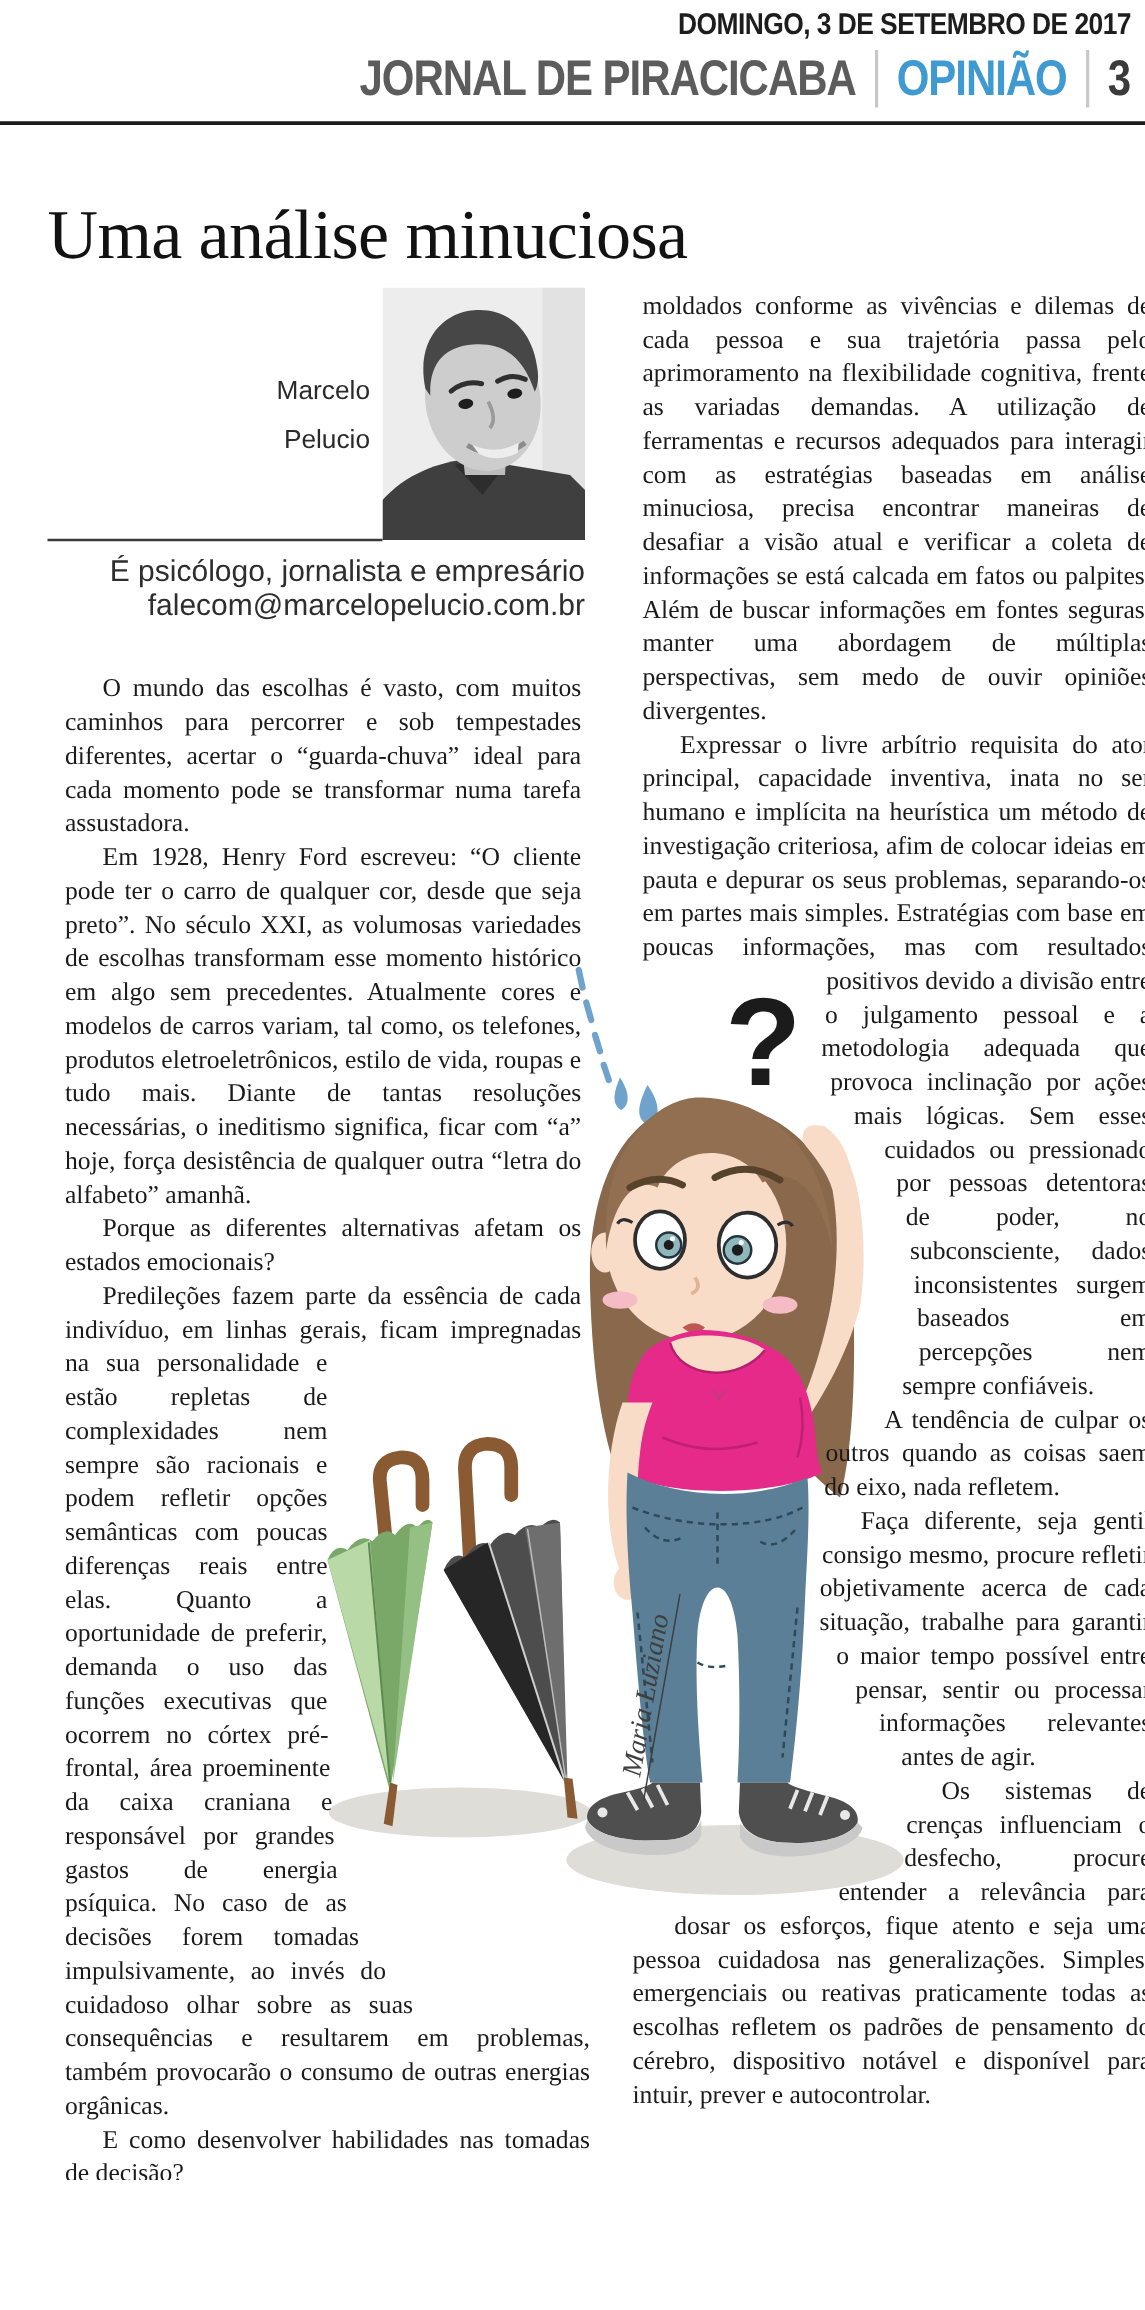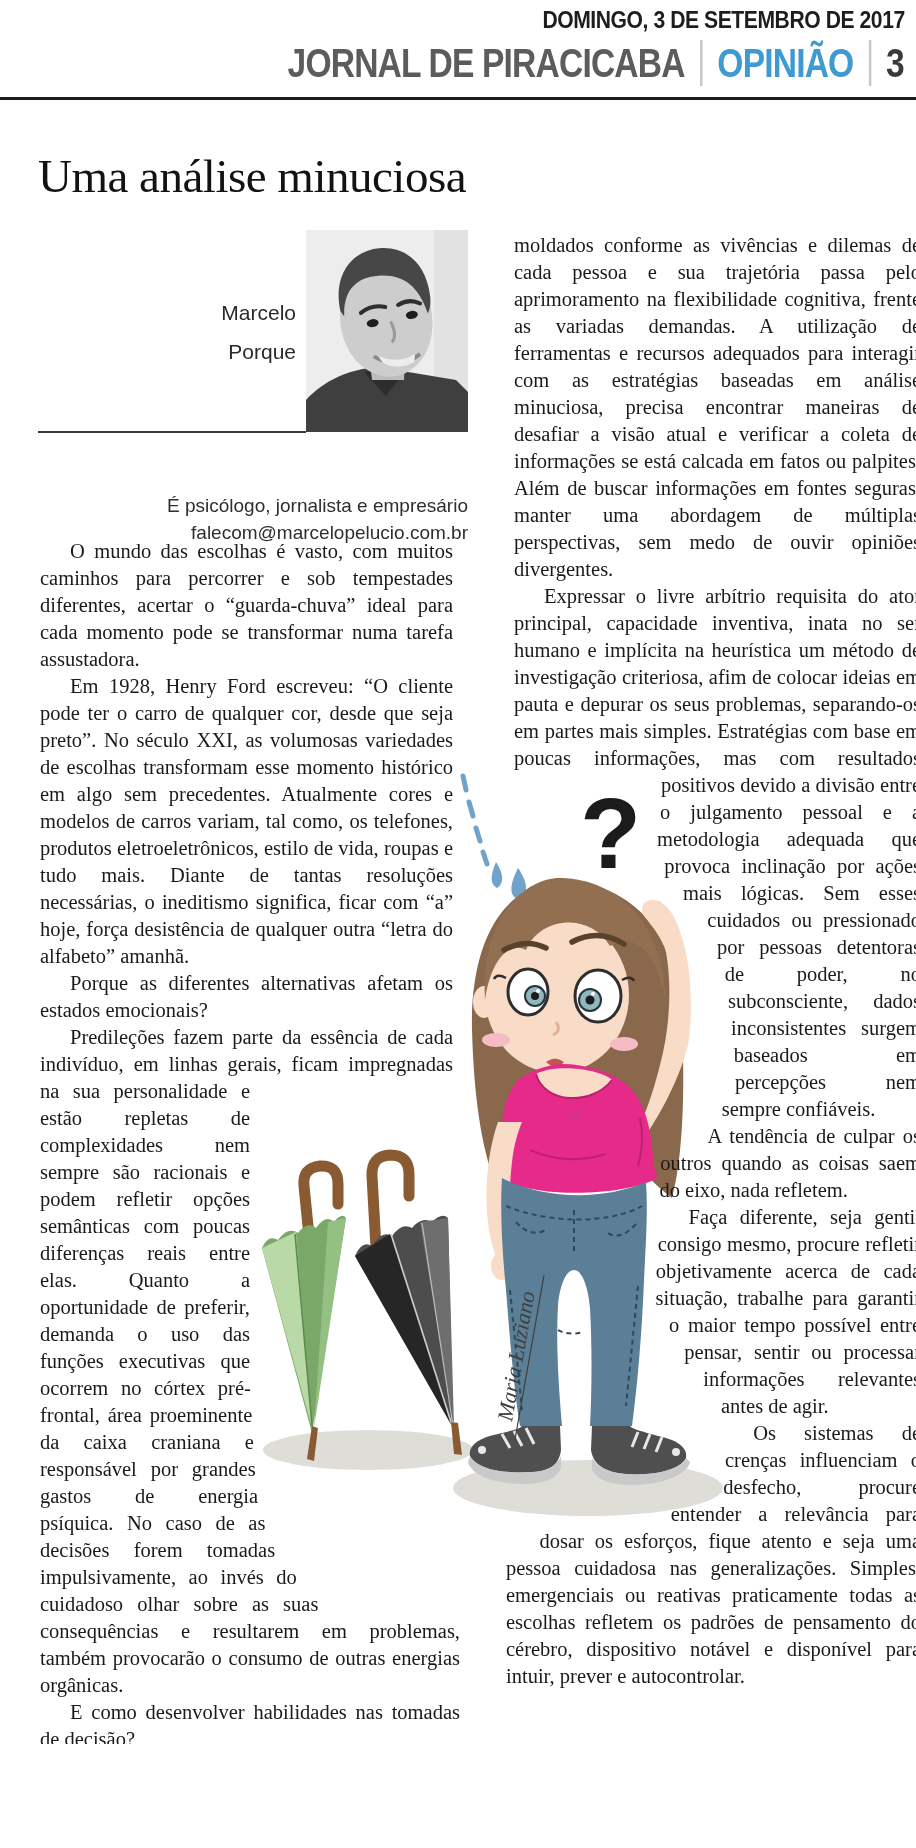--- a/index.html
+++ b/index.html
@@ -9,33 +9,33 @@
   .date-line{position:absolute;top:6px;right:11px;font-family:"Liberation Sans",sans-serif;
         font-weight:bold;font-size:24px;color:#1d1d1d;transform:scaleX(0.88);transform-origin:100% 50%;
         letter-spacing:-0.5px;white-space:nowrap;}
   .masthead{position:absolute;top:40px;right:11px;display:flex;align-items:center;gap:18px;
         transform:scaleX(0.84);transform-origin:100% 50%;white-space:nowrap;}
   .masthead .np{font-family:"Liberation Sans",sans-serif;font-weight:bold;font-size:40px;color:#5c5c5c;letter-spacing:-1px;}
   .masthead .sec{font-family:"Liberation Sans",sans-serif;font-weight:bold;font-size:40px;color:#3f9ad2;letter-spacing:-1px;}
   .masthead .pg{font-family:"Liberation Sans",sans-serif;font-weight:bold;font-size:40px;color:#3a3a3a;}
   .masthead .vbar{width:3px;height:46px;background:#c8c8c8;}
   .top-rule{position:absolute;top:97px;left:0;width:916px;height:3px;background:#1c1c1c;}
-  .headline{position:absolute;top:118px;left:38px;font-size:47px;color:#121212;letter-spacing:-0.5px;
+  .headline{position:absolute;top:118px;left:38px;font-size:56px;color:#121212;letter-spacing:-0.5px;
         font-family:"Liberation Serif",serif;font-weight:normal;}
   
   .author-name{position:absolute;top:293px;left:40px;width:256px;text-align:right;
         font-family:"Liberation Sans",sans-serif;font-size:21px;line-height:39px;color:#2a2a2a;}
   .author-photo{position:absolute;top:230px;left:306px;width:162px;height:202px;}
   .author-rule{position:absolute;top:431px;left:38px;width:268px;height:2px;background:#3a3a3a;}
   .author-bio{position:absolute;top:444px;left:40px;width:428px;text-align:right;
-        font-family:"Liberation Sans",sans-serif;font-size:19px;line-height:27px;color:#2e2e2e;margin-top:48px;}
+        font-family:"Liberation Sans",sans-serif;font-size:24px;line-height:27px;color:#2e2e2e;}
   
   .col{position:absolute;text-align:justify;font-size:20.5px;line-height:27px;color:#1a1a1a;
         hyphens:auto;-webkit-hyphens:auto;}
-  #col-left{top:538px;left:40px;width:420px;}
+  #col-left{top:538px;left:52px;width:420px;}
   #col-right{top:232px;left:506px;width:415px;}
   .para{margin:0;text-indent:30px;}
   .para.noindent{text-indent:0;}
   .float-umbrellas{float:right;width:210px;height:1062px;
         shape-outside:polygon(208px 0px,210px 0px,210px 1062px,82px 1062px,50px 1022px,26px 992px,12px 940px,7px 860px,2px 760px,5px 562px,208px 558px);
         shape-margin:5px;}
   .float-woman{float:left;width:235px;height:1313px;
         shape-outside:polygon(0px 0px,3px 0px,3px 552px,150px 558px,142px 630px,164px 668px,200px 708px,214px 758px,221px 818px,224px 853px,190px 874px,150px 898px,146px 1018px,138px 1068px,168px 1128px,210px 1188px,214px 1238px,201px 1258px,42px 1284px,0px 1313px);
         shape-margin:5px;}
   
@@ -55,21 +55,21 @@
     <span class="sec">OPINIÃO</span>
     <span class="vbar"></span>
     <span class="pg">3</span>
   </div>
   <div class="top-rule"></div>
 
   <h1 class="headline">Uma análise minuciosa</h1>
 
   <div class="author-name">
     <div>Marcelo</div>
-    <div>Porque</div>
+    <div>Pelucio</div>
   </div>
 
   <svg class="author-photo" id="photo-svg" viewBox="0 0 162 202" xmlns="http://www.w3.org/2000/svg">
     <rect x="0" y="0" width="162" height="202" fill="#ededed"></rect>
     <rect x="128" y="0" width="34" height="202" fill="#e2e2e2"></rect>
 
     <path d="M0,202 L0,170 C18,150 44,139 72,137 L150,150 L162,162 L162,202 Z" fill="#3f3f3f"></path>
     <path d="M58,142 L80,166 L100,140 L86,134 Z" fill="#2d2d2d"></path>
     <path d="M62,116 L100,114 L98,150 L66,150 Z" fill="#bdbdbd"></path>
 

